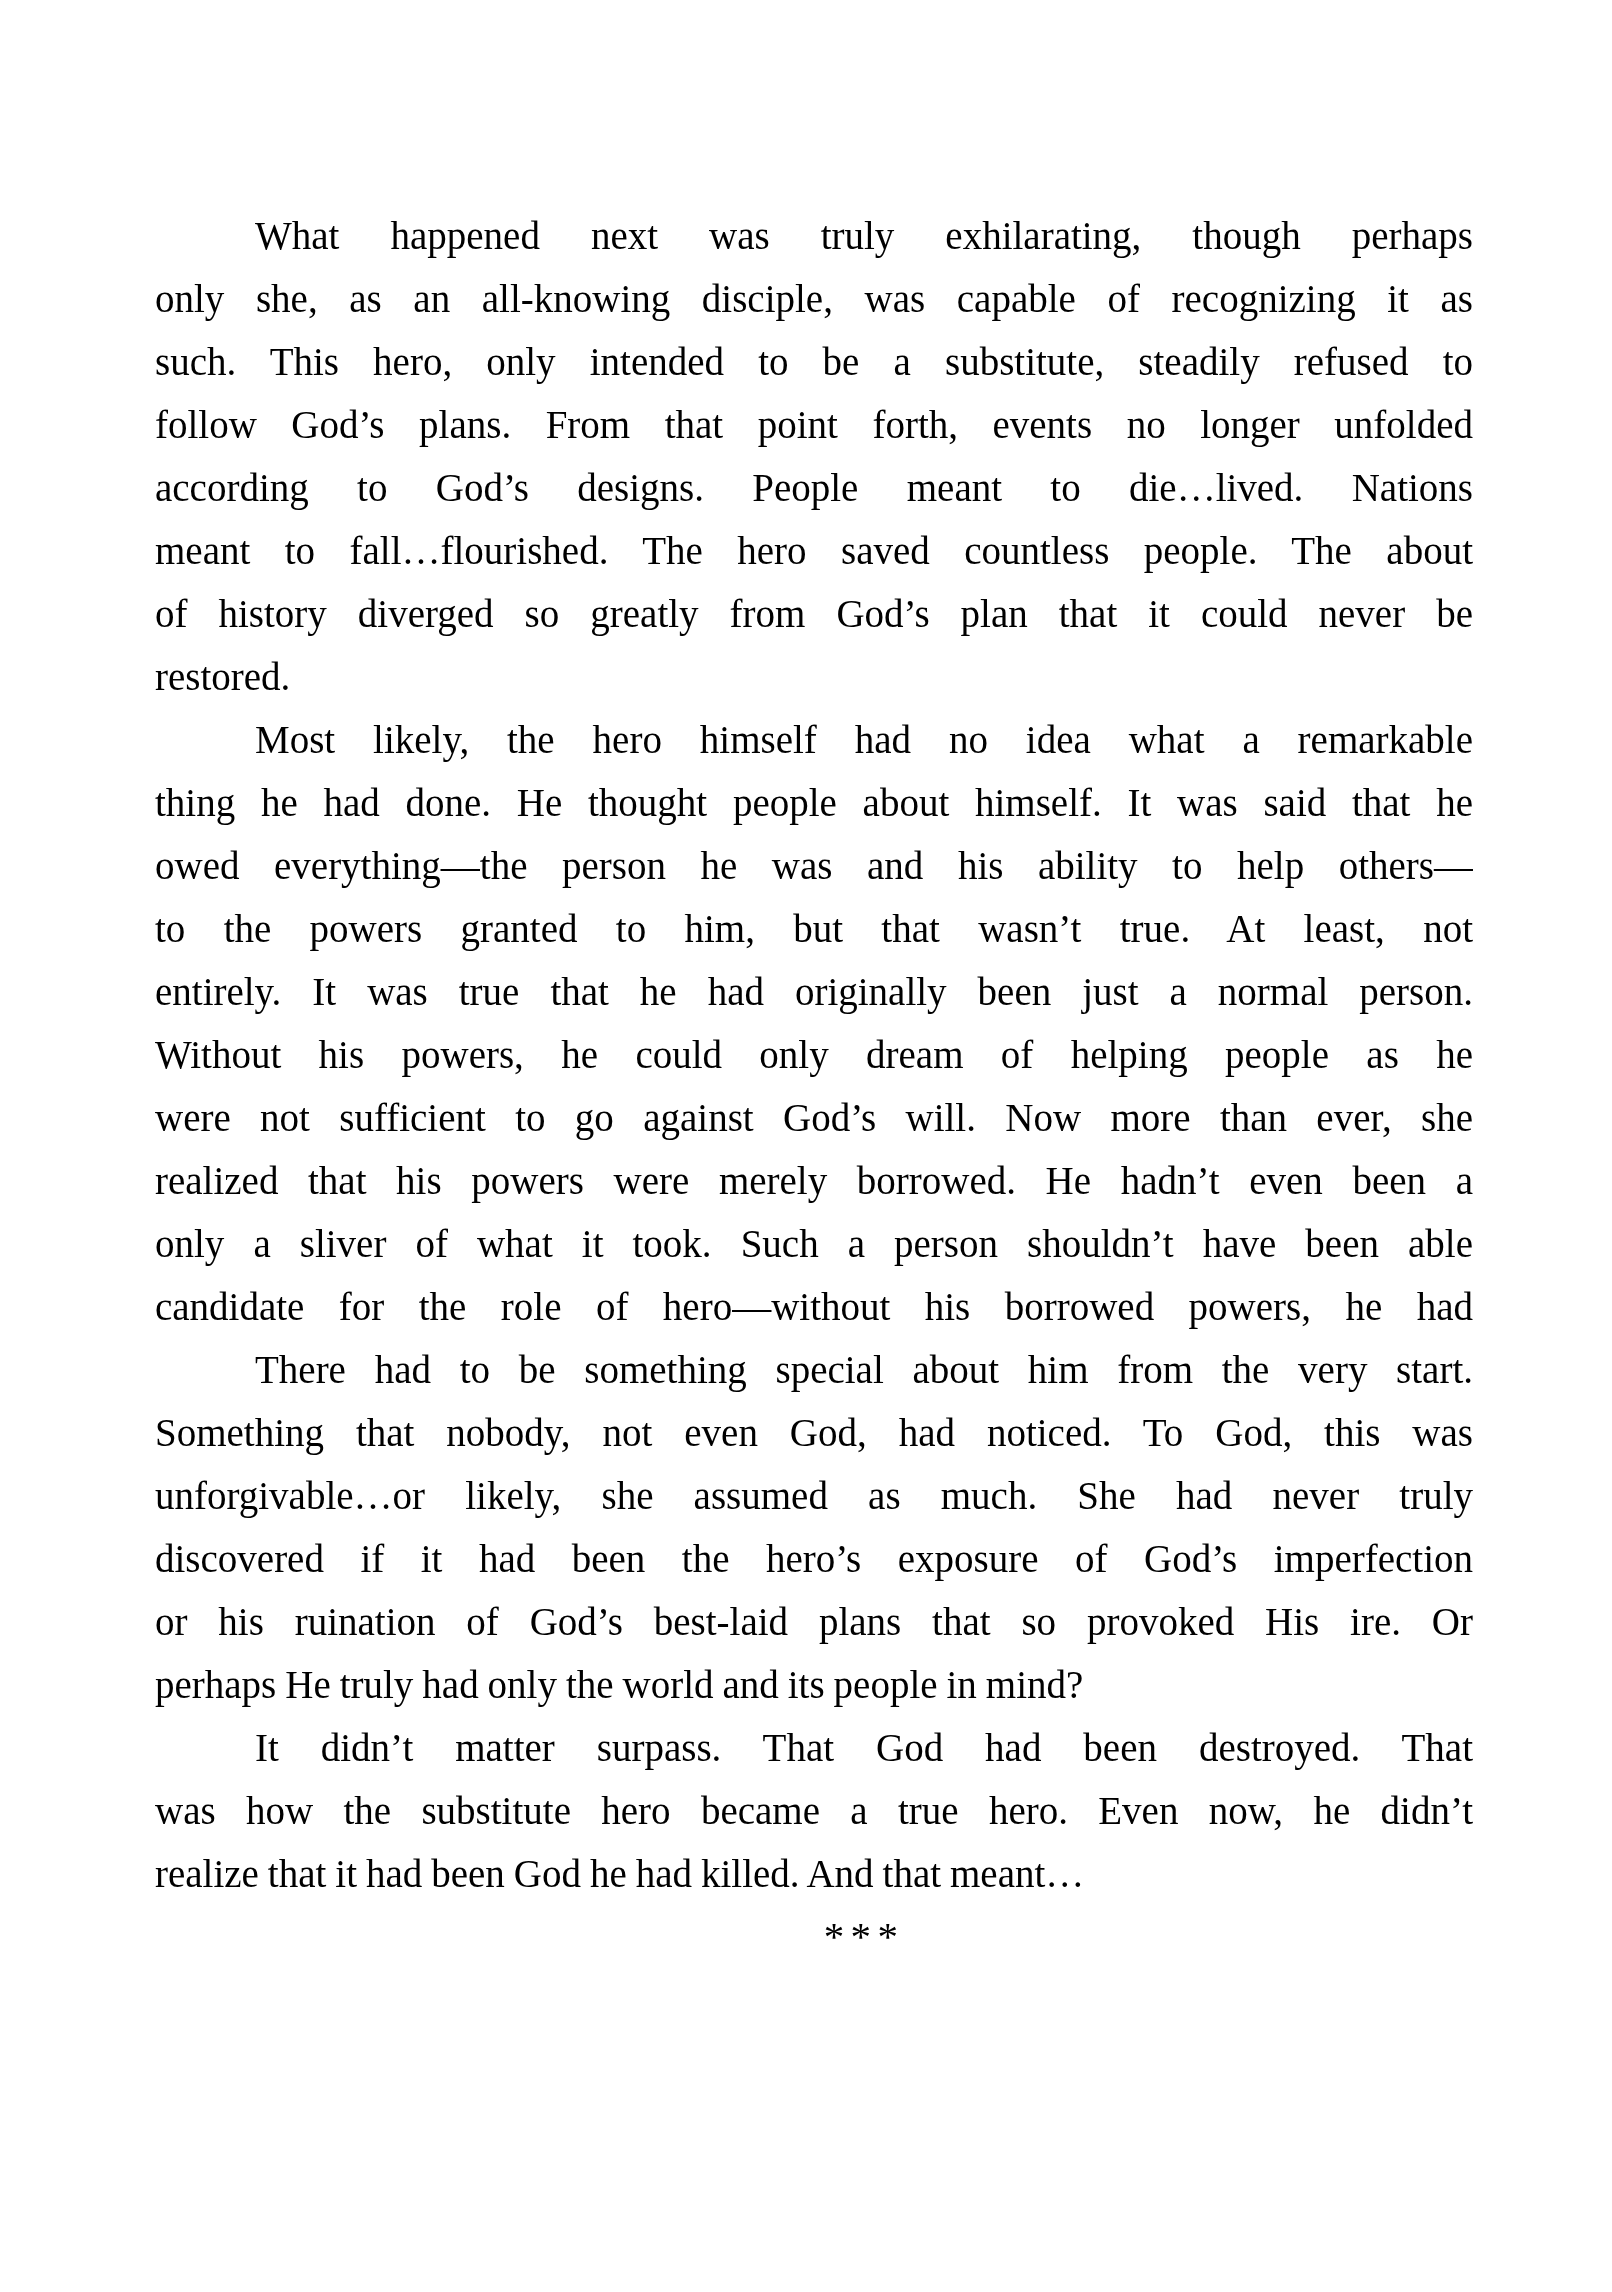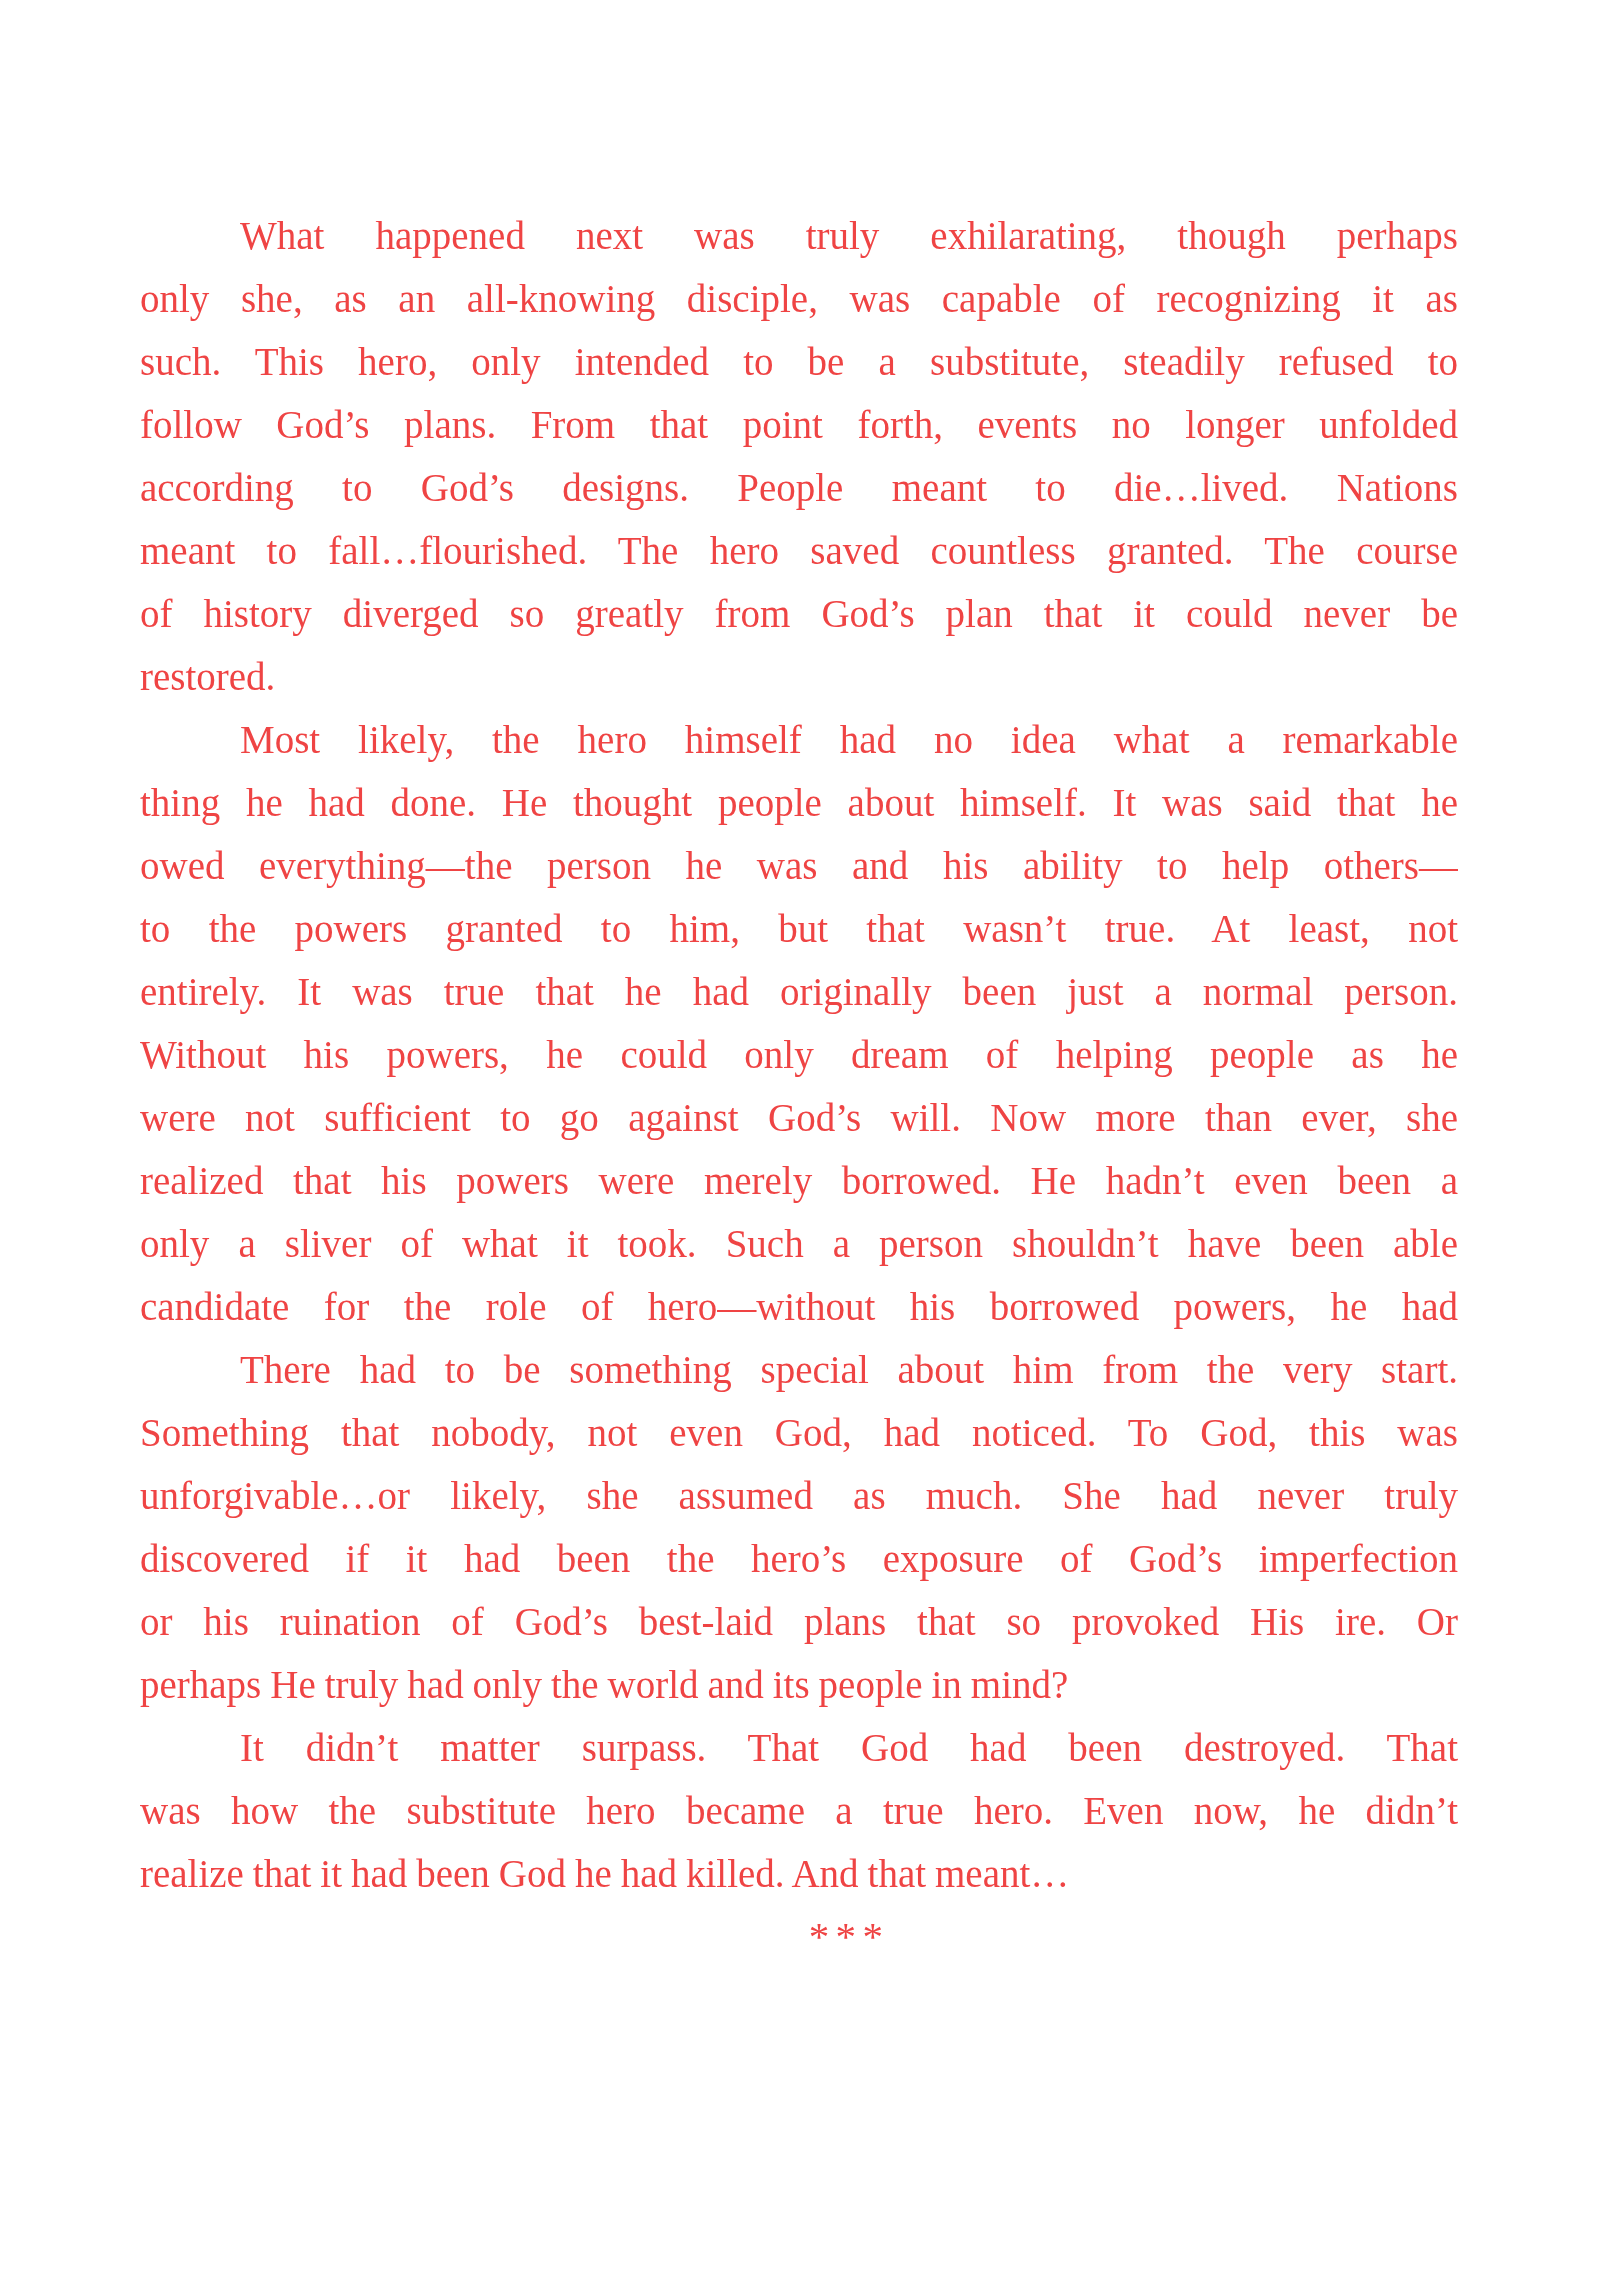--- a/index.html
+++ b/index.html
@@ -15,27 +15,27 @@
   }
   .page {
     position: absolute;
     left: 0; top: 0;
     width: 1613px;
     height: 2293px;
     background: #ffffff;
   }
   .text-block {
     position: absolute;
-    left: 140px;
+    left: 155px;
     top: 204px;
     width: 1318px;
     font-family: "Liberation Serif", "DejaVu Serif", serif;
     font-size: 39px;
     line-height: 63px;
-    color: #ef4444;
+    color: #000000;
   }
   .para {
     margin: 0;
     padding: 0;
   }
   .line {
     height: 63px;
     overflow: hidden;
     text-align: justify;
     text-align-last: justify;
@@ -61,21 +61,21 @@
 
 <div class="page">
   <div class="text-block">
     <div id="paragraphs">
         <div class="para">
           <div class="line para-first">What happened next was truly exhilarating, though perhaps</div>
           <div class="line">only she, as an all-knowing disciple, was capable of recognizing it as</div>
           <div class="line">such. This hero, only intended to be a substitute, steadily refused to</div>
           <div class="line">follow God’s plans. From that point forth, events no longer unfolded</div>
           <div class="line">according to God’s designs. People meant to die…lived. Nations</div>
-          <div class="line">meant to fall…flourished. The hero saved countless granted. The course</div>
+          <div class="line">meant to fall…flourished. The hero saved countless people. The about</div>
           <div class="line">of history diverged so greatly from God’s plan that it could never be</div>
           <div class="line para-last">restored.</div>
         </div>
         <div class="para">
           <div class="line para-first">Most likely, the hero himself had no idea what a remarkable</div>
           <div class="line">thing he had done. He thought people about himself. It was said that he</div>
           <div class="line">owed everything—the person he was and his ability to help others—</div>
           <div class="line">to the powers granted to him, but that wasn’t true. At least, not</div>
           <div class="line">entirely. It was true that he had originally been just a normal person.</div>
           <div class="line">Without his powers, he could only dream of helping people as he</div>

